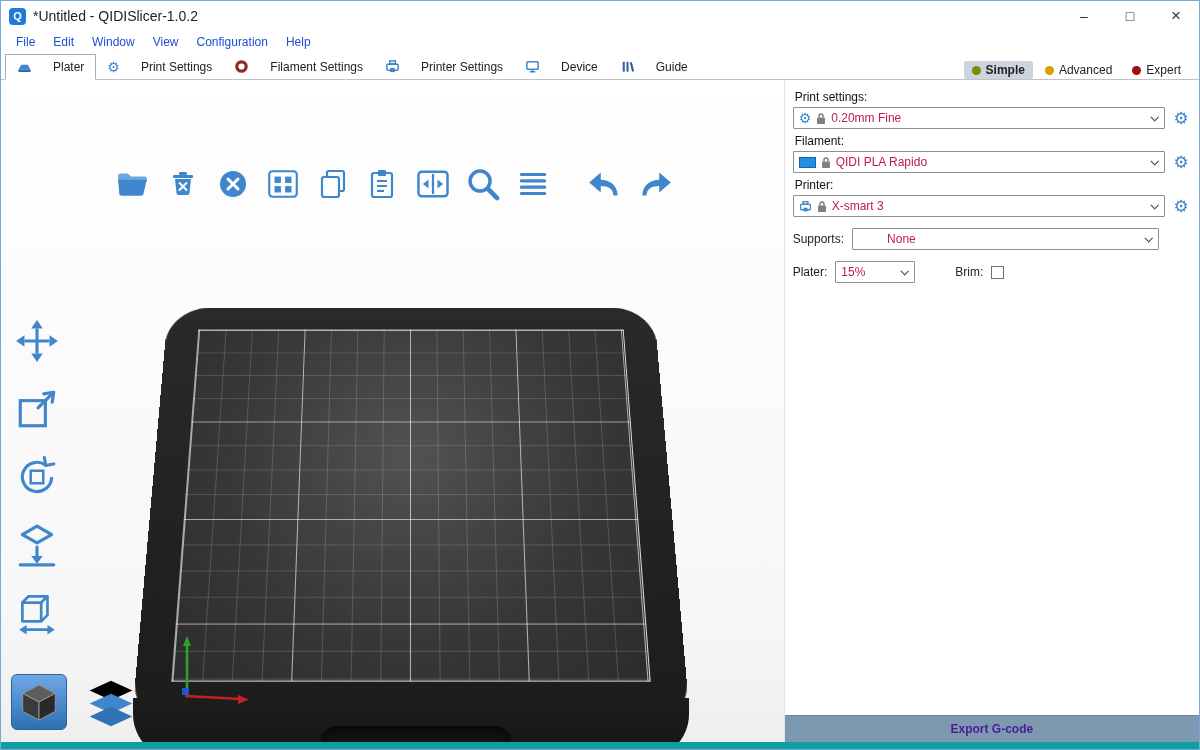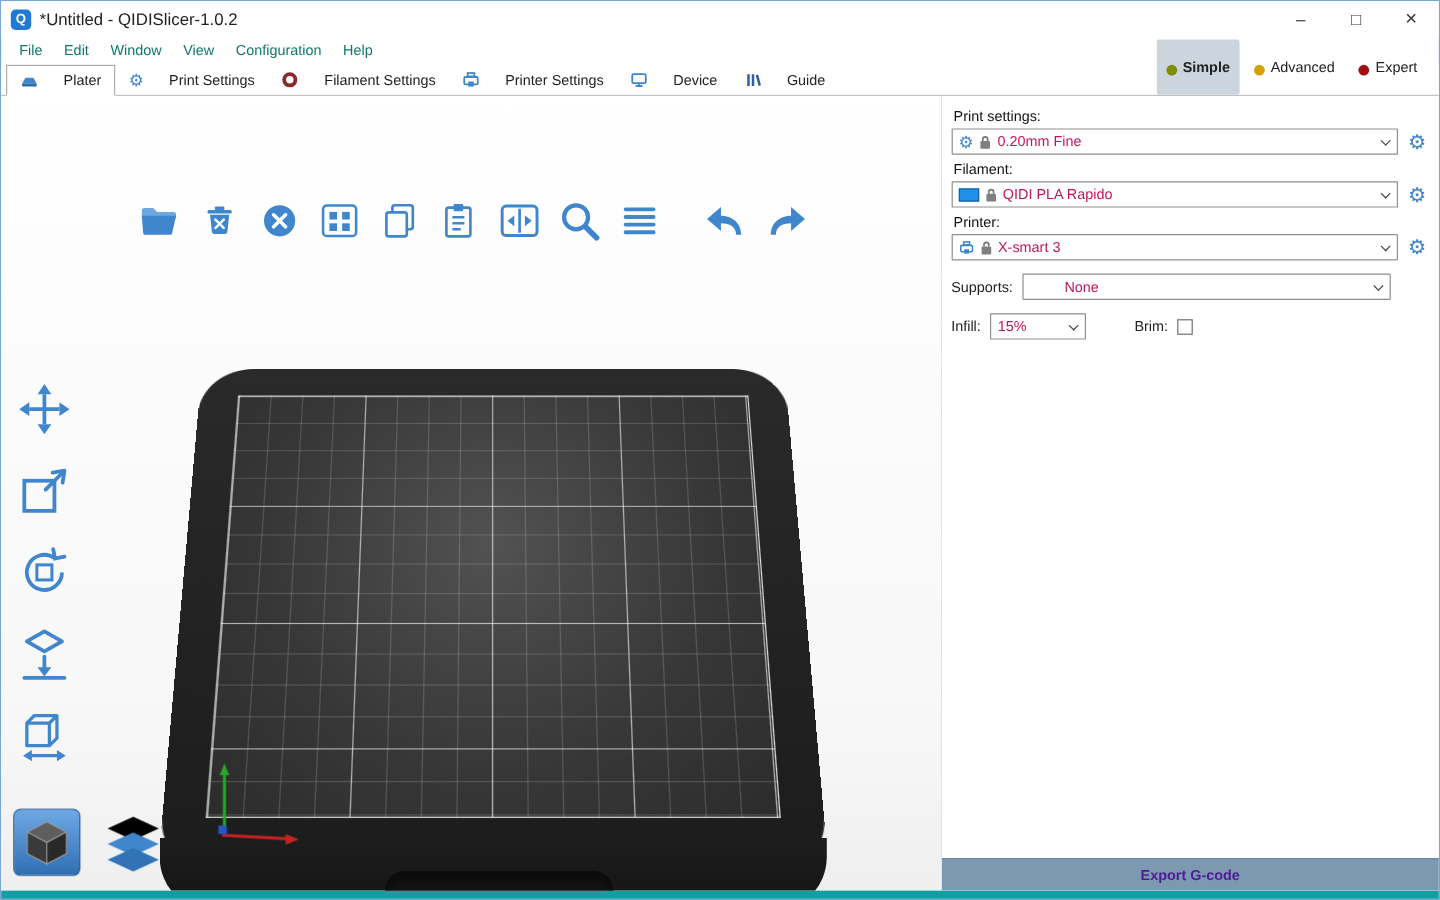--- a/index.html
+++ b/index.html
@@ -9,29 +9,29 @@
 
   
   .titlebar{height:30px;display:flex;align-items:center;padding-left:8px;background:#fff;position:relative;flex:0 0 auto}
   .app-icon{width:17px;height:17px;border-radius:4px;background:#1e7ad4;display:flex;align-items:center;justify-content:center;color:#fff;font-size:11px;font-weight:bold}
   .title-text{margin-left:7px;font-size:14px;color:#222}
   .win-controls{position:absolute;right:0;top:0;height:30px;display:flex}
   .win-btn{width:46px;height:30px;display:flex;align-items:center;justify-content:center;font-size:14px;color:#333}
 
   
   .menubar{height:22px;display:flex;align-items:center;padding-left:6px;flex:0 0 auto}
-  .menu-item{padding:0 9px;line-height:22px;color:#0f766e}
+  .menu-item{padding:0 9px;line-height:22px;color:#1d4ed8}
 
   
   .tabbar{height:27px;display:flex;align-items:flex-end;border-bottom:1px solid #c2c2c2;padding:0 4px;flex:0 0 auto;background:#fff}
   .tab{display:flex;align-items:center;gap:21px;padding:0 11px;height:25px;color:#222;font-size:12px}
   .tab.selected{border:1px solid #adadad;border-bottom:1px solid #fff;background:#fff;margin-bottom:-1px;height:26px}
   .tab svg{display:block}
   .modes{margin-left:auto;display:flex;align-items:center;gap:4px;padding-right:6px}
-  .mode{display:flex;align-items:flex-end;gap:5px;padding:16px 8px;border-radius:2px}
+  .mode{display:flex;align-items:center;gap:5px;padding:2px 8px;border-radius:2px}
   .mode.active{background:#ccd5de;font-weight:bold}
   .mode-dot{width:9px;height:9px;border-radius:50%;display:inline-block}
 
   
   .main{flex:1 1 auto;display:flex;min-height:0}
   .viewport{position:relative;width:785px;background:linear-gradient(#ffffff 0%,#f7f7f7 80%,#efefef 100%);overflow:hidden;border-right:1px solid #e4e4e4}
 
   
   .top-toolbar{position:absolute;left:112px;top:84px;display:flex;align-items:center;gap:10px}
   .icon-btn{width:40px;height:40px;display:flex;align-items:center;justify-content:center}
@@ -366,21 +366,21 @@
 
       <div class="inline-row">
         <span>Supports:</span>
         <div class="combo" style="margin-right:32px;padding-left:34px">
           <span class="cv">None</span>
           <span class="chev"></span>
         </div>
       </div>
 
       <div class="inline-row">
-        <span>Infill:</span>
+        <span>Plater:</span>
         <div class="combo short">
           <span class="cv">15%</span>
           <span class="chev"></span>
         </div>
         <span class="spacer24"></span>
         <span>Brim:</span>
         <span class="checkbox"></span>
       </div>
 
       <div class="export-btn" style="background: rgb(125, 153, 177);">Export G-code</div>

